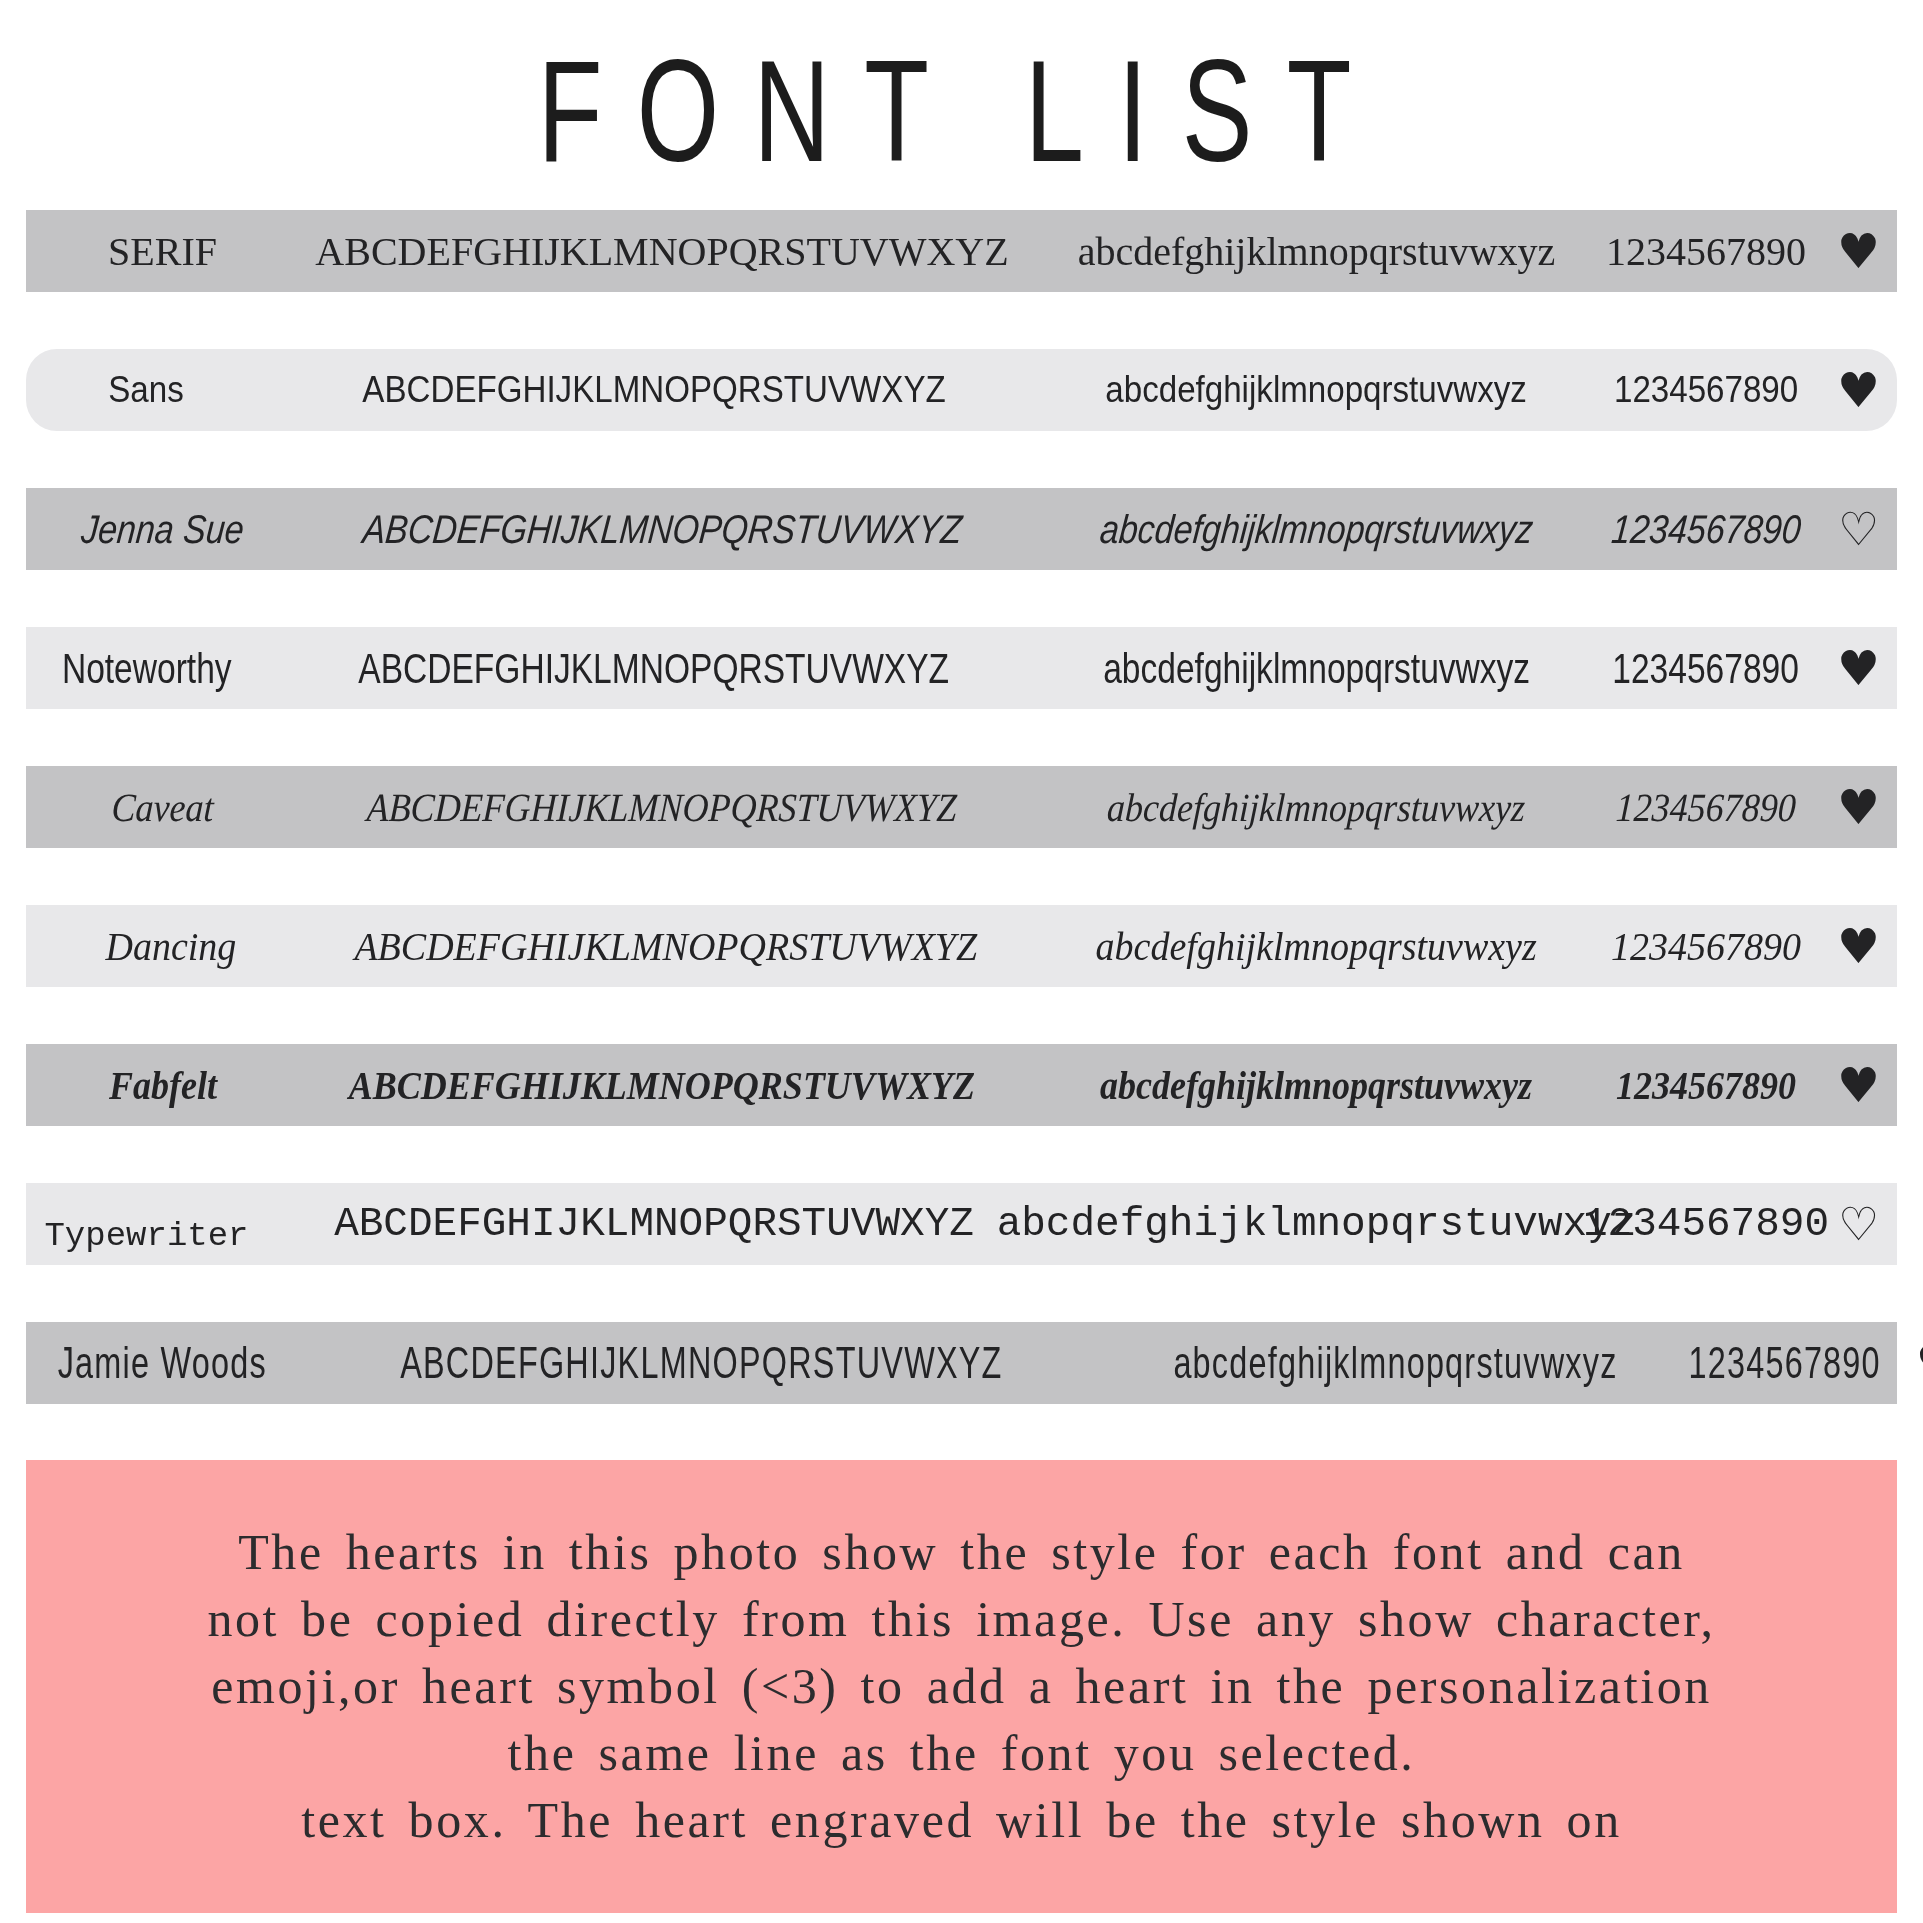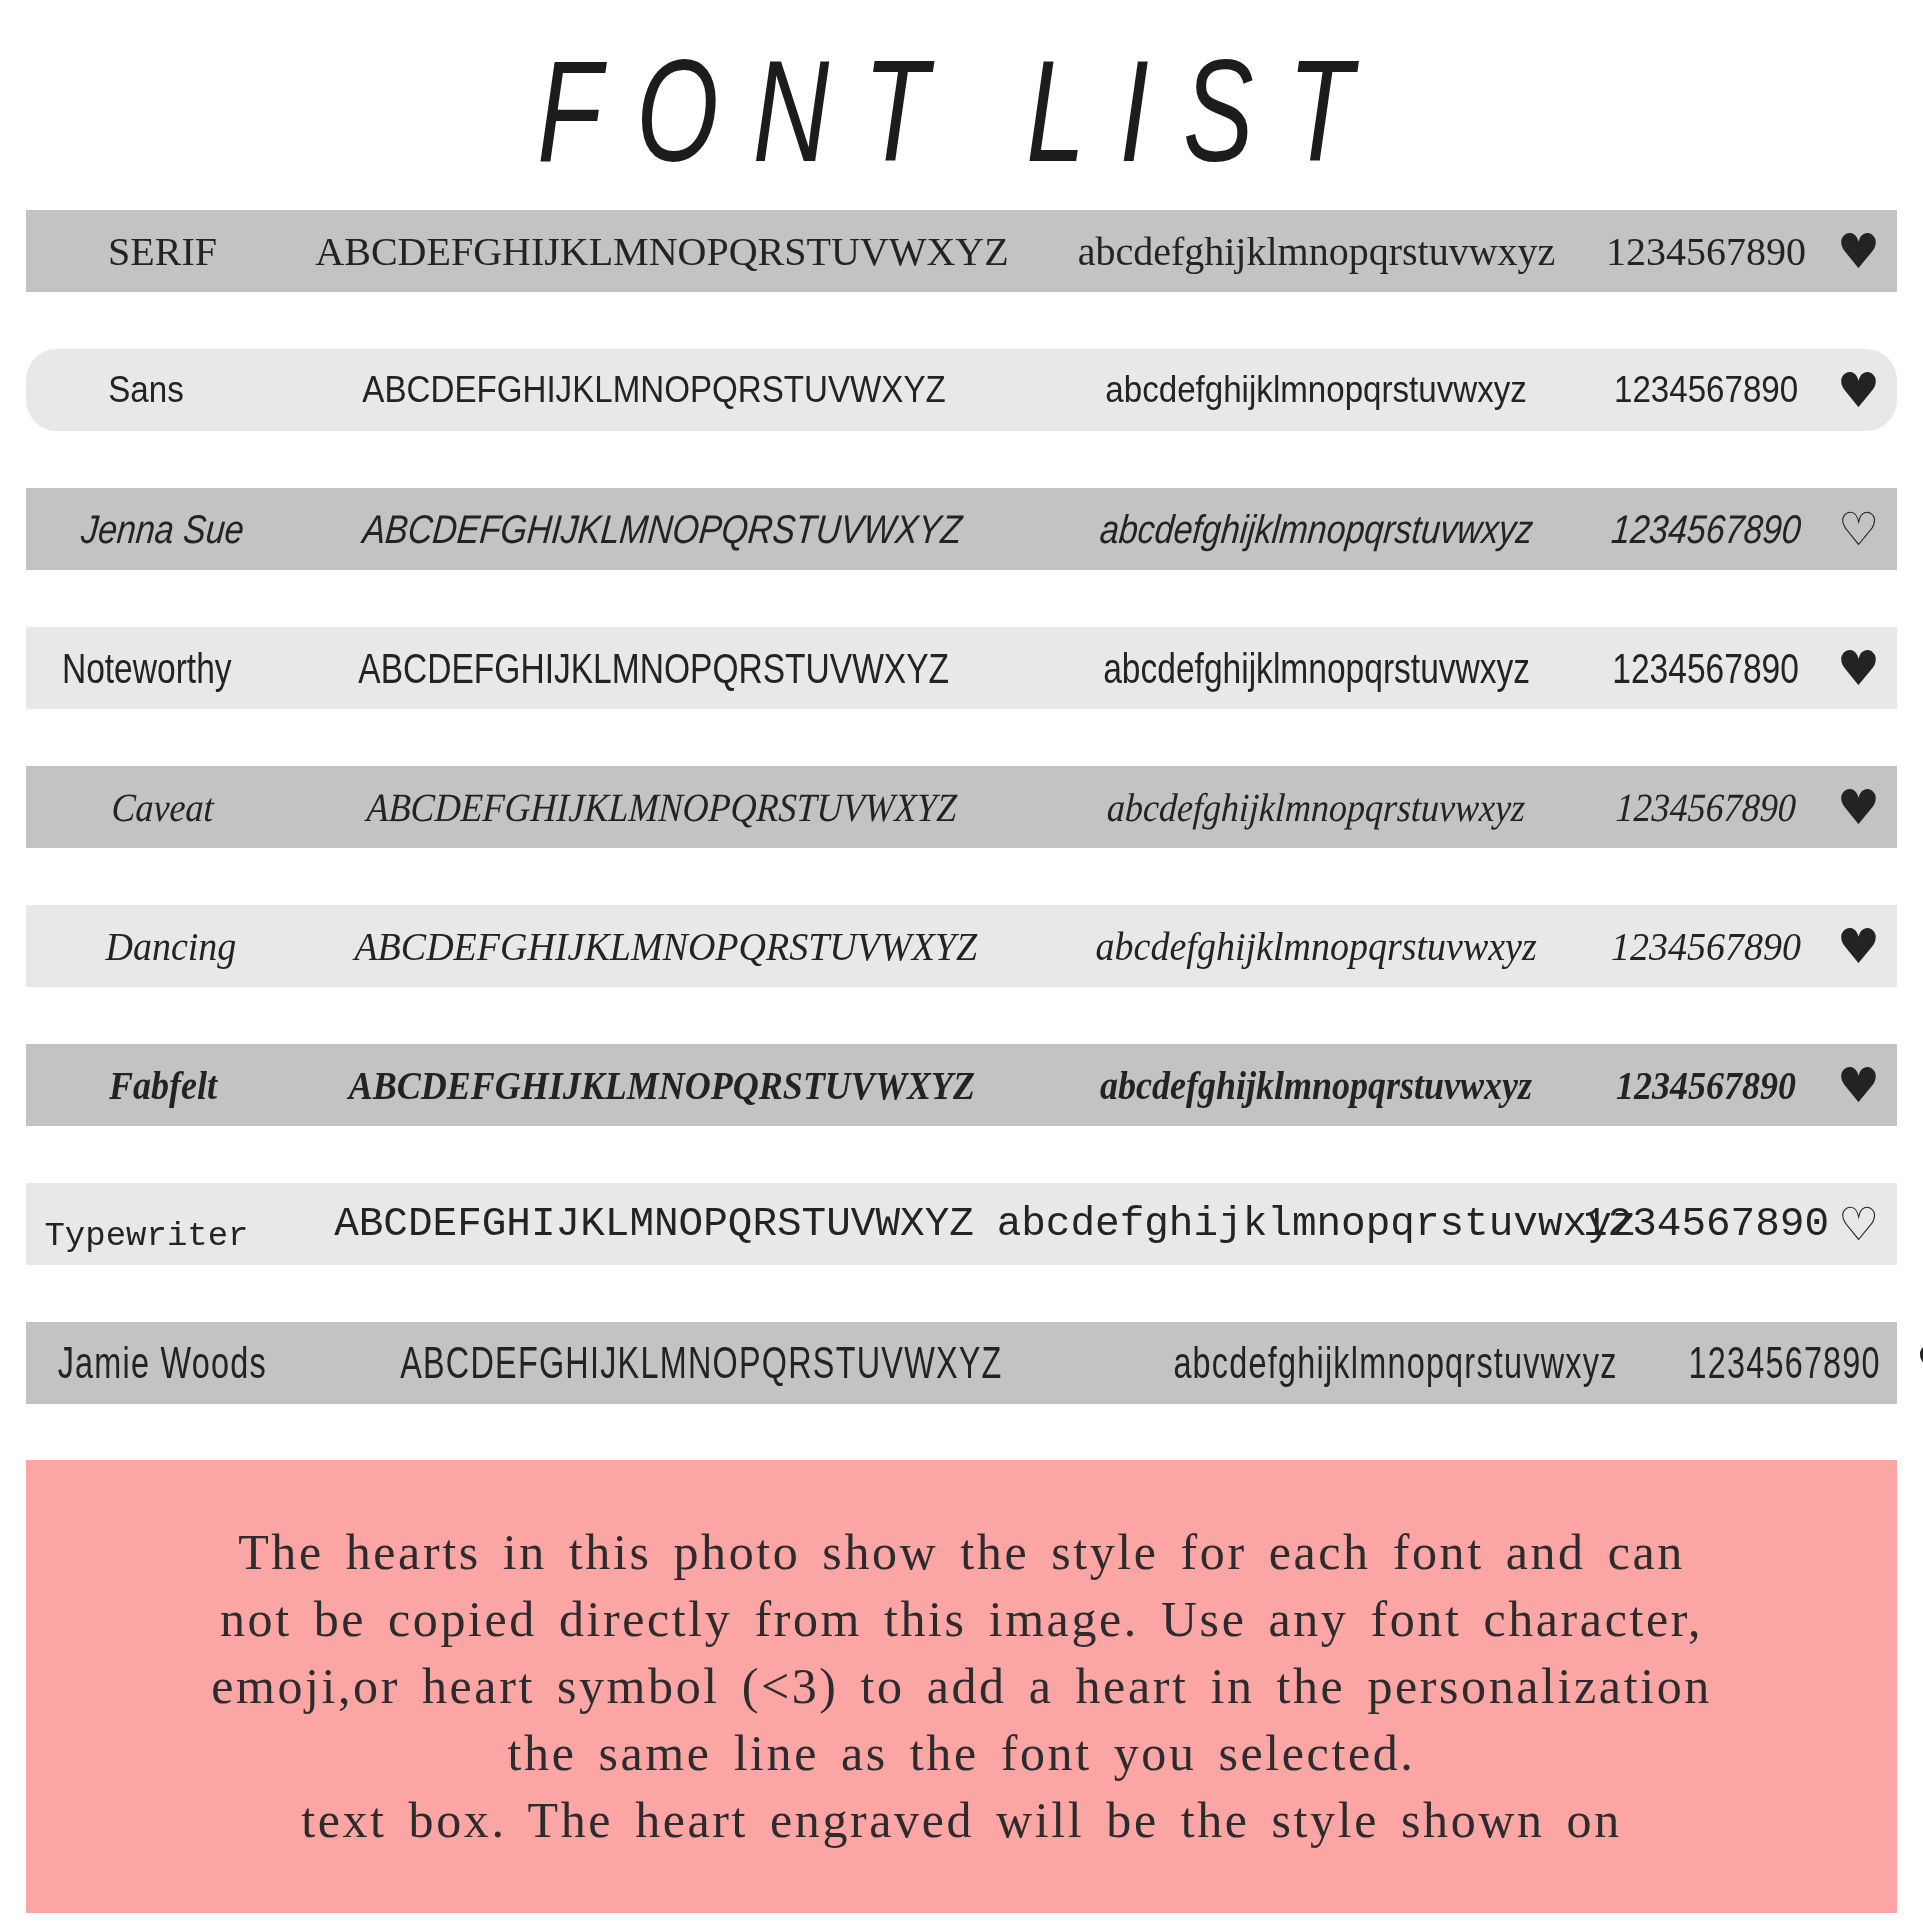--- a/index.html
+++ b/index.html
@@ -1,20 +1,20 @@
 <!DOCTYPE html>
 <html style="font-size:13.8px"><head>
 <meta charset="utf-8">
 <style>
   * { margin:0; padding:0; box-sizing:border-box; }
   html,body { width:1924px; height:1924px; background:#ffffff; overflow:hidden; }
   body { font-family:"Liberation Sans", sans-serif; color:#232325; }
 
   
-  .title { margin:39px 0 26px; height:145px; line-height:145px; text-align:center;font-style:italic; }
+  .title { margin:39px 0 26px; height:145px; line-height:145px; text-align:center; }
   .title-inner{
     display:inline-block; white-space:nowrap;
     font-family:"Liberation Sans", sans-serif;
     font-size:145px; font-weight:400; letter-spacing:47px; color:#1c1c1c;
     transform:scale(.73,1); transform-origin:center;
   }
 
   
   .rows { margin:0 27px 0 26px; }
   .row{
@@ -234,20 +234,20 @@
         </div>
       <div class="cell">
           <span class="txt heart-glyph filled">♥</span>
         </div>
     </div>
 
   </div>
 
   <div class="note">
     <div class="note-line">The hearts in this photo show the style for each font and can</div>
-    <div class="note-line">not be copied directly from this image. Use any font character,</div>
+    <div class="note-line">not be copied directly from this image. Use any show character,</div>
     <div class="note-line">emoji,or heart symbol (&lt;3) to add a heart in the personalization</div>
     <div class="note-line">the same line as the font you selected.</div>
     <div class="note-line">text box. The heart engraved will be the style shown on</div>
   </div>
 
 </div>
 
 
 </body></html>

